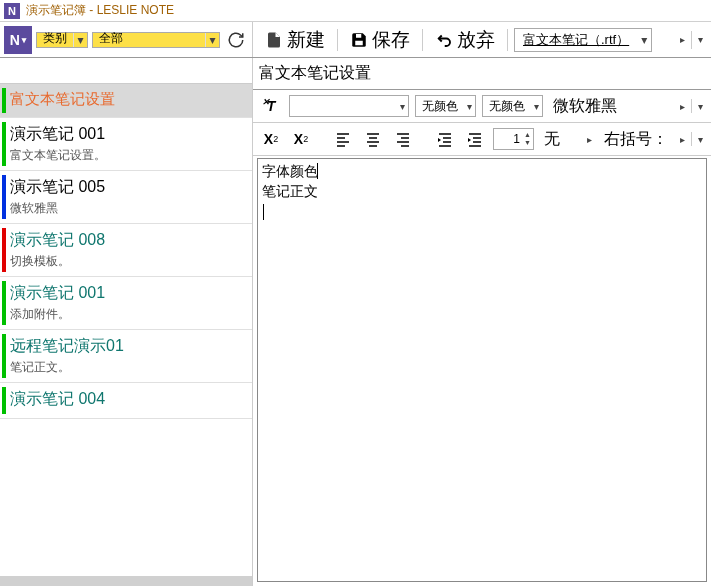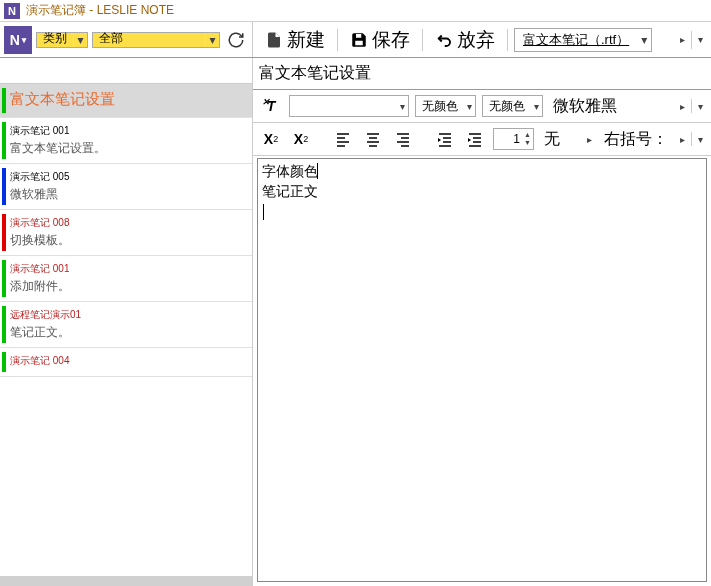--- a/index.html
+++ b/index.html
@@ -23,28 +23,28 @@
 .format-dd .arrow { padding: 0 4px; color: #444; }
 .more { margin-left: auto; display:flex; gap:2px; align-items:center; }
 .more .arrow { font-size: 10px; color: #444; padding: 2px; }
 
 .main { display: flex; height: calc(586px - 58px); }
 .sidebar { width: 253px; background: #fff; border-right: 1px solid #ccc; display:flex; flex-direction:column; }
 .search { height: 26px; border-bottom: 1px solid #ccc; }
 .notelist { flex: 1; overflow: hidden; }
 .note { padding: 6px 8px 6px 10px; border-bottom: 1px solid #e0e0e0; position: relative; }
 .note .bar { position: absolute; left: 2px; top: 4px; bottom: 4px; width: 4px; }
-.note .nt { font-size: 10px; margin-bottom: 2px; }
+.note .nt { font-size: 16px; margin-bottom: 2px; }
 .note .nd { font-size: 12px; color: #555; }
 .note.selected { background: #d9d9d9; }
 .note.selected .nt { color: #e86a2e; font-size: 15px; }
 .green .bar { background: #00c000; }
 .blue .bar { background: #0030e0; }
 .red .bar { background: #e00000; }
-.orange .nt { color: #b91c1c; }
+.orange .nt { color: #0f766e; }
 
 .editor-pane { flex: 1; background: #fff; display:flex; flex-direction:column; }
 .doc-title-row { height: 32px; border-bottom: 1px solid #999; display:flex; align-items:center; padding: 0 6px; }
 .doc-title { font-size: 16px; }
 .fmt-row { display:flex; align-items:center; padding: 4px 6px; gap: 6px; border-bottom: 1px solid #ccc; flex-wrap: nowrap; }
 .fmt-row:last-of-type { border-bottom: 1px solid #999; }
 .ibtn { width: 24px; height: 24px; display:flex; align-items:center; justify-content:center; border: 1px solid transparent; font-size: 14px; }
 .sel { display:flex; align-items:center; border:1px solid #aaa; height: 22px; background:#fff; }
 .sel .lbl { padding: 0 6px; font-size: 12px; white-space:nowrap; }
 .sel .arrow { padding: 0 3px; color:#444; font-size:10px; }

